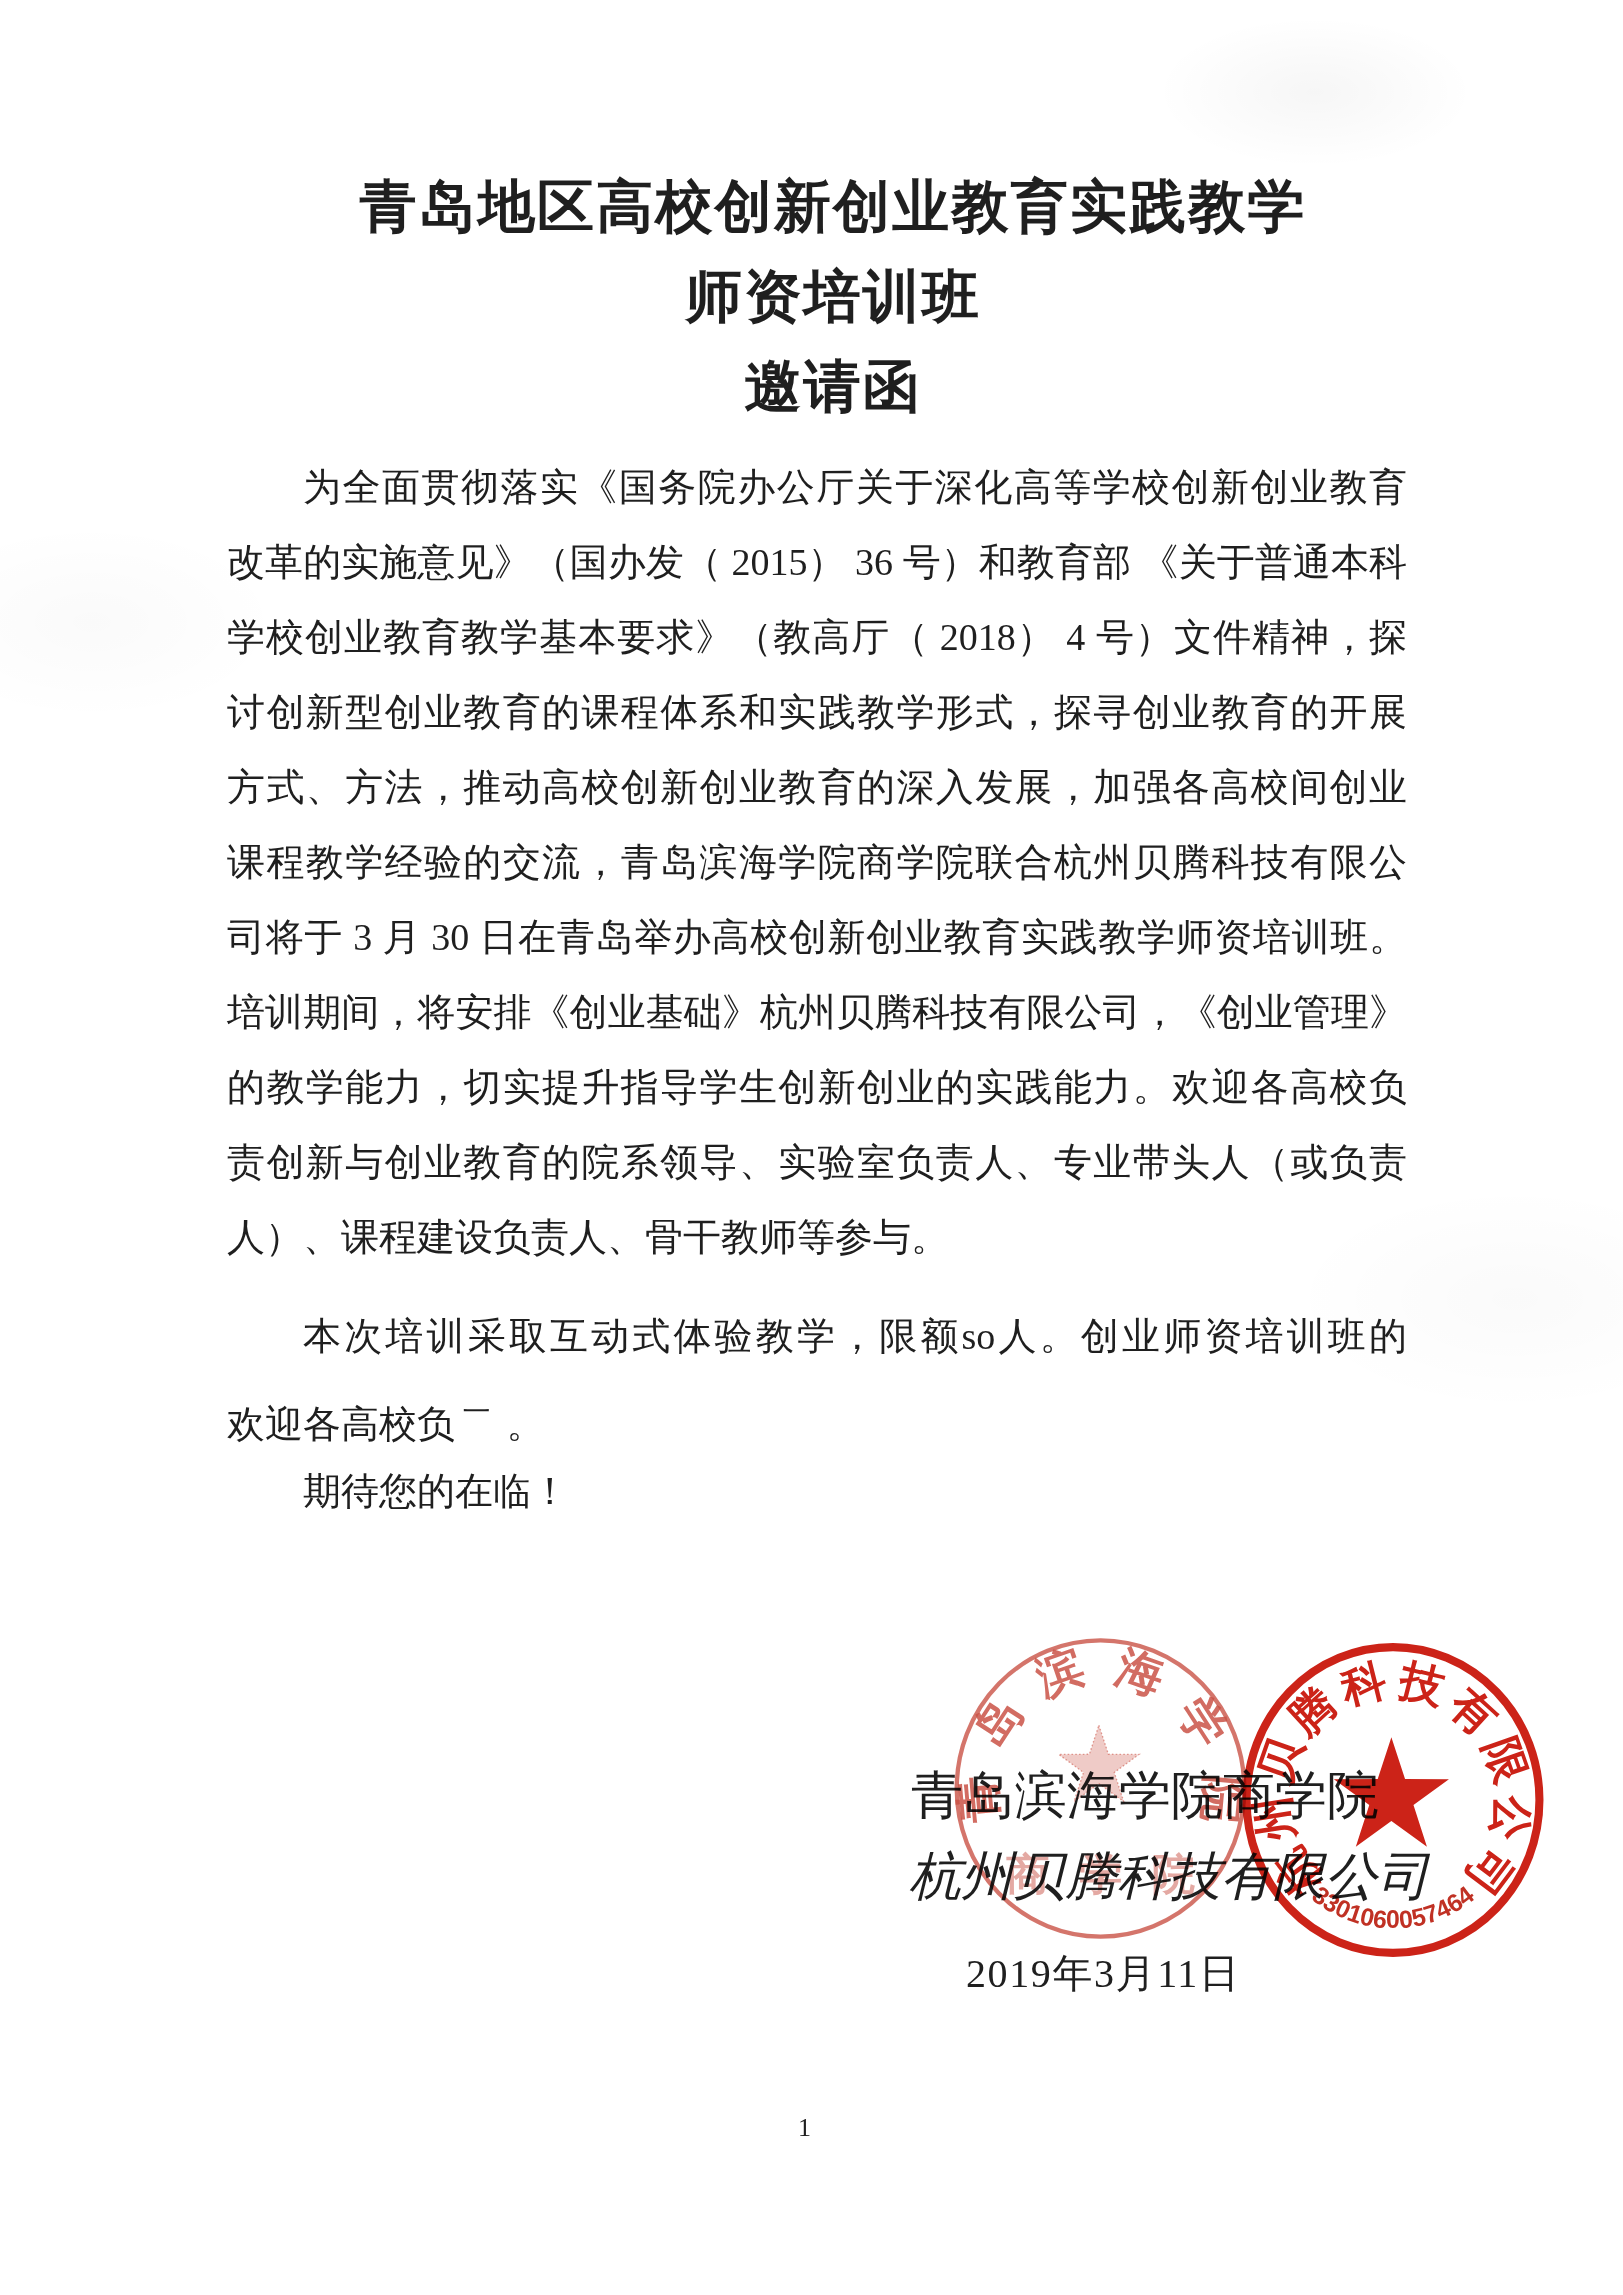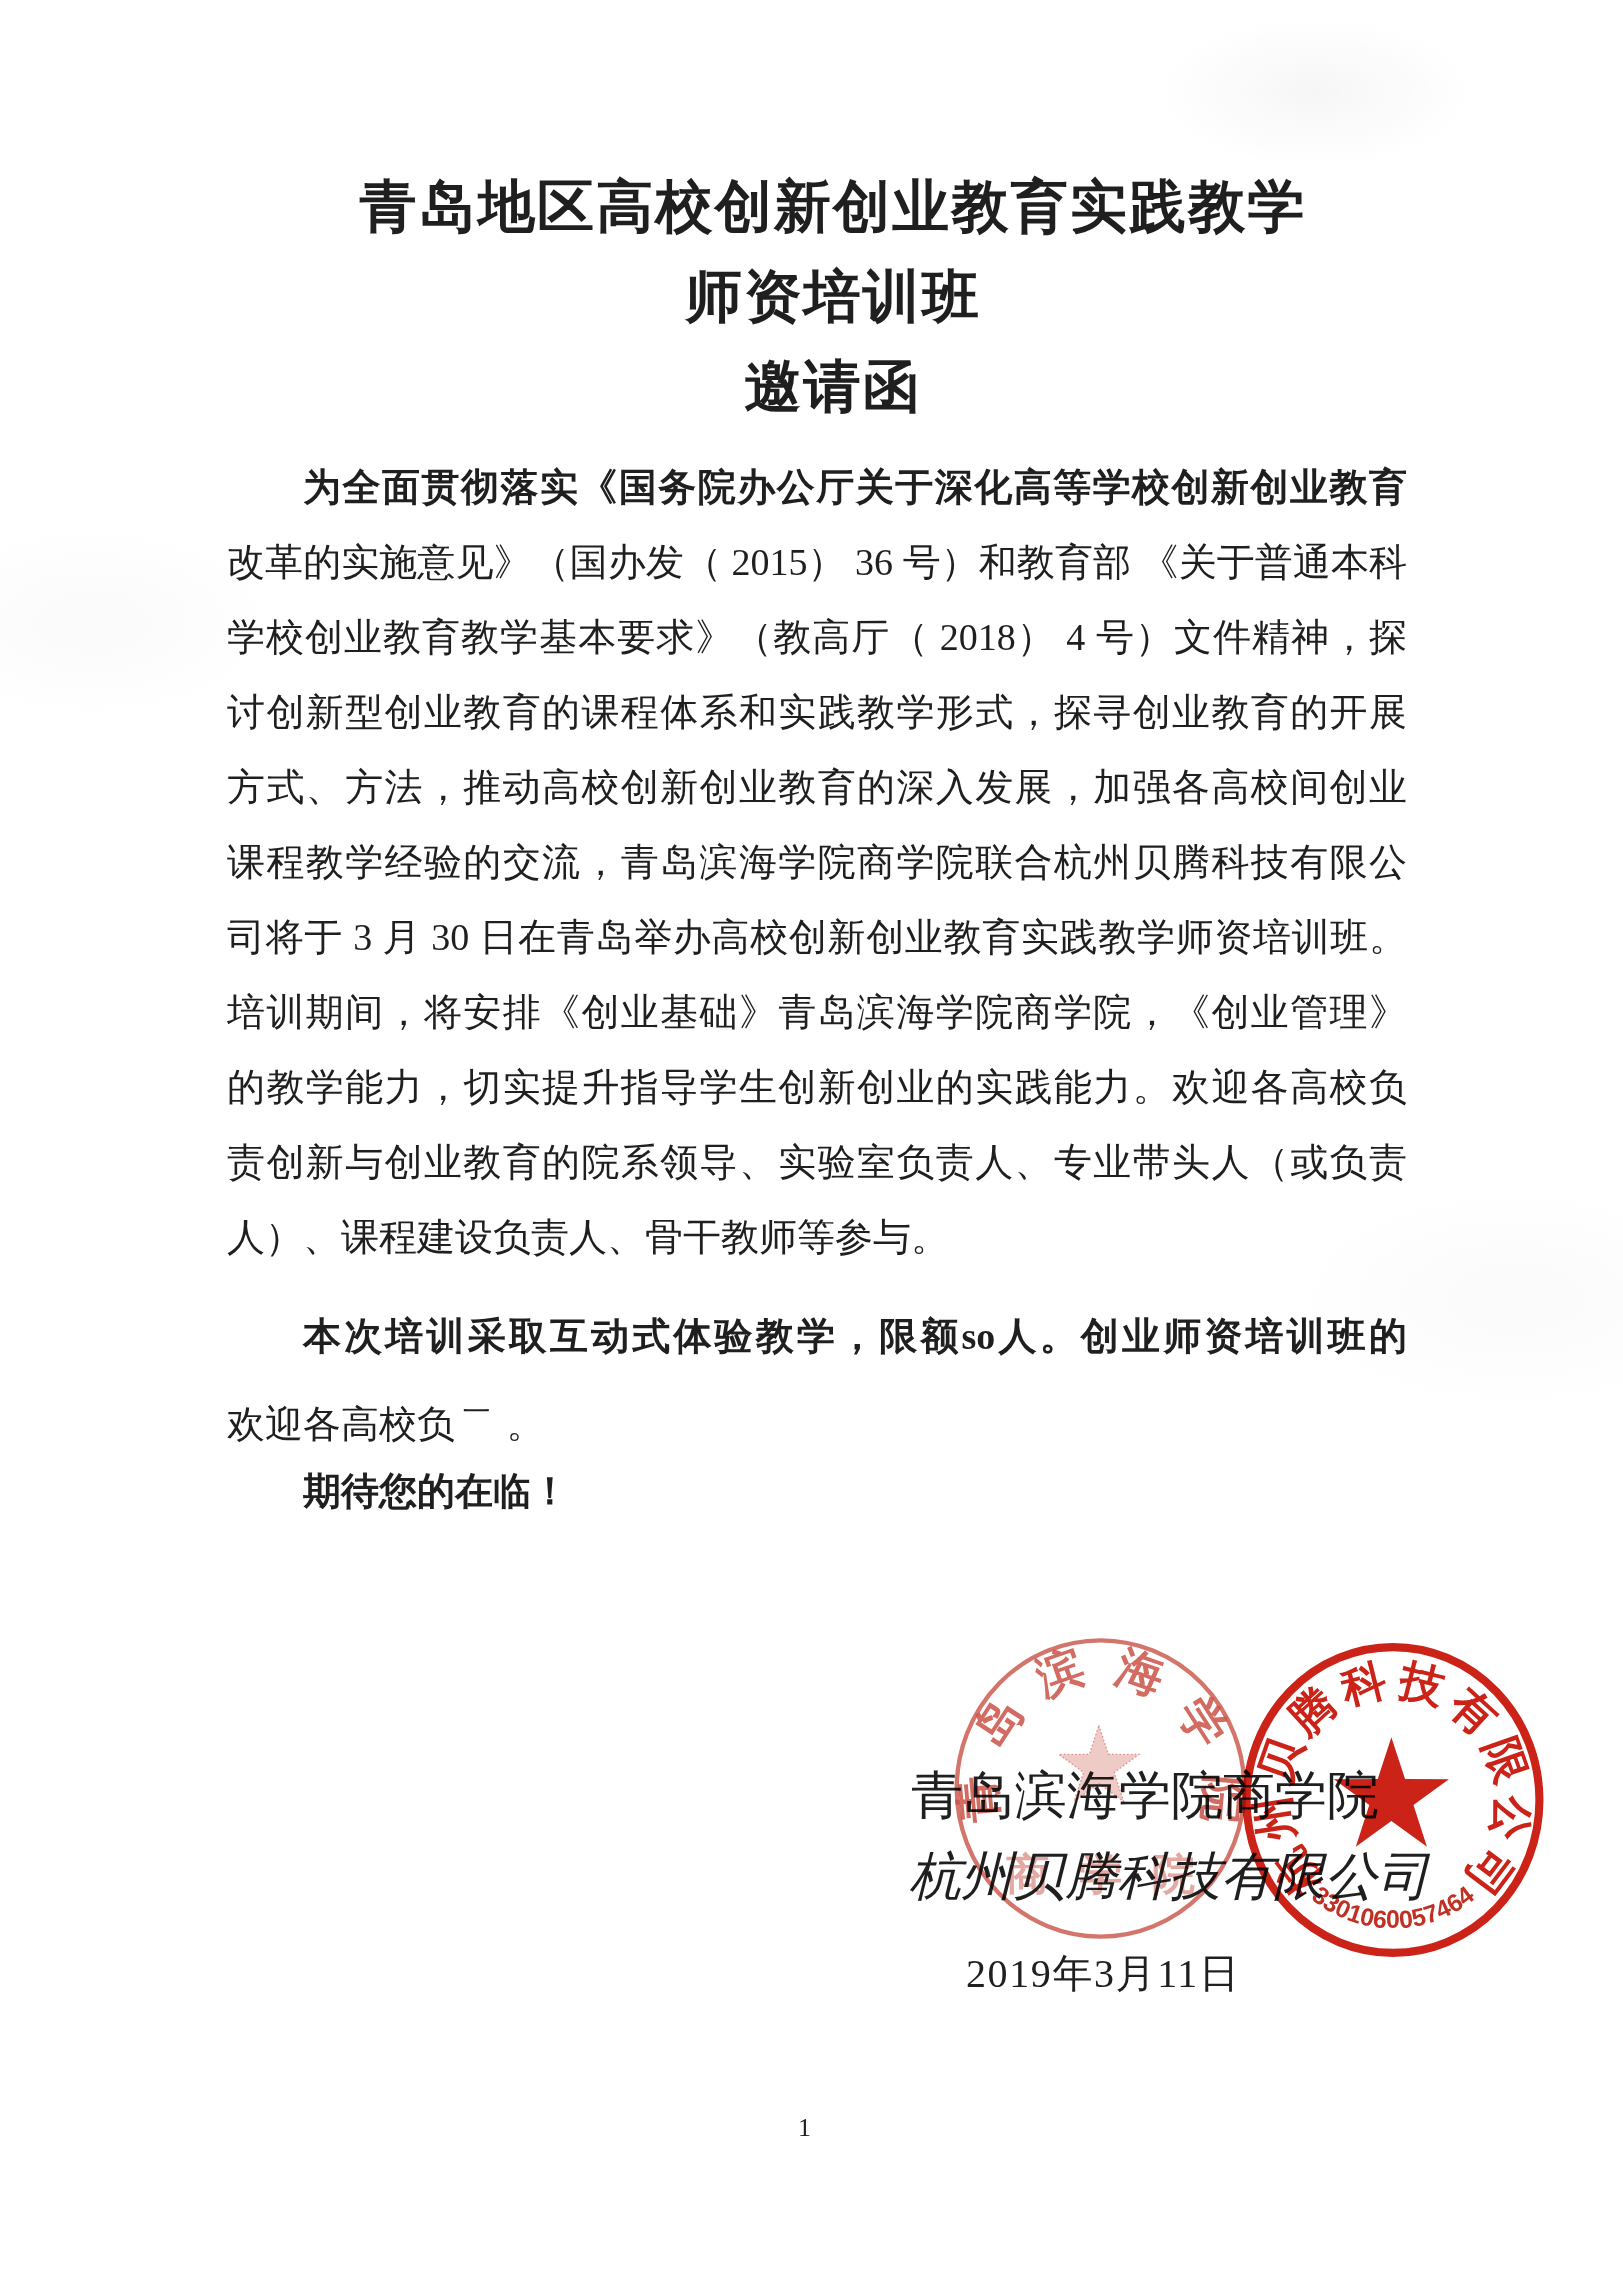--- a/index.html
+++ b/index.html
@@ -14,21 +14,21 @@
       radial-gradient(ellipse 325px 162px at 1515px 1299px, rgba(0,0,0,0.02), transparent 70%),
       #ffffff;
   }
   
   .title-block{position:absolute;top:162px;left:21.6px;width:1623px;text-align:center;}
   .title-line{font-size:57px;line-height:90px;font-weight:700;letter-spacing:2.2px;}
   
   .body-block{position:absolute;left:227px;top:450px;width:1180px;font-size:38px;}
   .bline{height:75px;line-height:75px;overflow:visible;white-space:nowrap;}
   .just{text-align:justify;text-align-last:justify;text-justify:inter-character;}
-  .indent{text-indent:76px;font-weight:bold;}
+  .indent{text-indent:76px;}
   .gap{margin-top:24px;}
   .gap-sm{margin-top:5.4px;}
   .sup{vertical-align:16px;font-size:28px;margin:0 16px 0 7.6px;}
   
   .sig{position:absolute;font-size:52px;line-height:43px;white-space:nowrap;}
   .sig-org1{left:911px;top:1774px;}
   .sig-org2{left:909px;top:1855px;font-style:italic;}
   .sig-date{left:966px;top:1952px;font-size:40px;letter-spacing:1.6px;}
   
   .page-number{position:absolute;top:2113px;left:0;width:1609px;text-align:center;font-size:26px;}
@@ -51,21 +51,21 @@
   </header>
 
   <section class="body-block">
     <div class="bline just indent">为全面贯彻落实《国务院办公厅关于深化高等学校创新创业教育</div>
     <div class="bline just">改革的实施意见》（国办发（ 2015） 36 号）和教育部 《关于普通本科</div>
     <div class="bline just">学校创业教育教学基本要求》（教高厅（ 2018） 4 号）文件精神，探</div>
     <div class="bline just">讨创新型创业教育的课程体系和实践教学形式，探寻创业教育的开展</div>
     <div class="bline just">方式、方法，推动高校创新创业教育的深入发展，加强各高校间创业</div>
     <div class="bline just">课程教学经验的交流，青岛滨海学院商学院联合杭州贝腾科技有限公</div>
     <div class="bline just">司将于 3 月 30 日在青岛举办高校创新创业教育实践教学师资培训班。</div>
-    <div class="bline just">培训期间，将安排《创业基础》青岛滨海学院商学院，《创业管理》</div>
+    <div class="bline just">培训期间，将安排《创业基础》杭州贝腾科技有限公司，《创业管理》</div>
     <div class="bline just">的教学能力，切实提升指导学生创新创业的实践能力。欢迎各高校负</div>
     <div class="bline just">责创新与创业教育的院系领导、实验室负责人、专业带头人（或负责</div>
     <div class="bline">人）、课程建设负责人、骨干教师等参与。</div>
 
     <div class="bline just indent gap">本次培训采取互动式体验教学，限额so人。创业师资培训班的</div>
     <div class="bline"><span>欢迎各高校负</span><span class="sup">一</span><span>。</span></div>
 
     <div class="bline indent gap-sm">期待您的在临！</div>
   </section>
 

